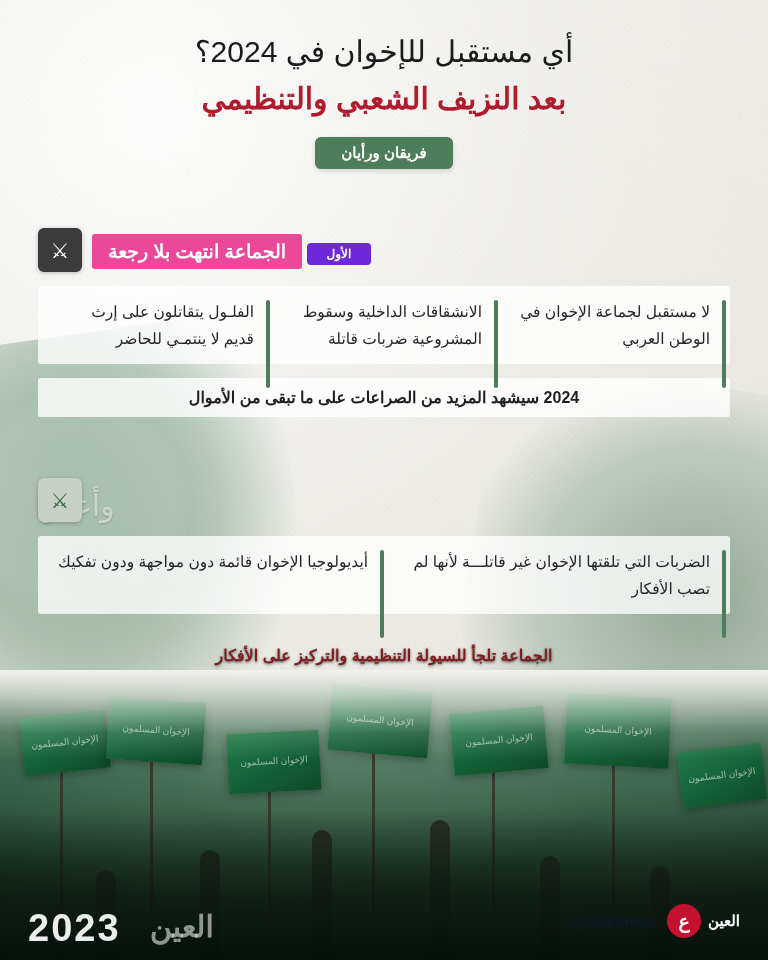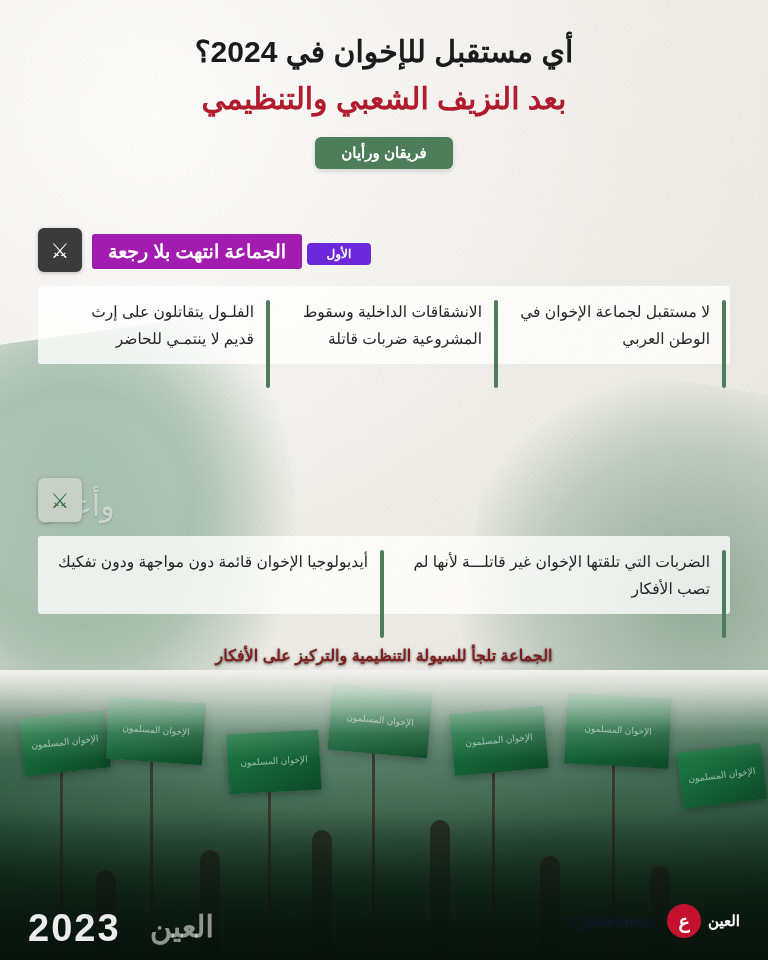--- a/index.html
+++ b/index.html
@@ -101,21 +101,21 @@
   }
   .photo-dark {
     position: absolute; left:0; right:0; bottom:0; height: 150px;
     background: linear-gradient(180deg, rgba(10,25,16,0) 0%, rgba(9,21,14,0.55) 45%, rgba(6,15,10,0.92) 100%);
     z-index: 6;
   }
 
   
   .header { position: absolute; top: 32px; right: 0; left: 0; text-align: center; z-index: 20; }
   .title-1 {
-    font-size: 30px; font-weight: bold; color: #1b1b1b;
+    font-size: 30px; font-weight: normal; color: #1b1b1b;
     letter-spacing: -.2px; line-height: 1.35;
   }
   .title-2 {
     font-size: 30px; font-weight: bold; color: #b01b2e;
     line-height: 1.35; margin-top: 6px;
   }
   .subtitle-pill {
     display: inline-block;
     margin-top: 18px;
     background: #4e7d59;
@@ -143,21 +143,21 @@
   .order-pill {
     display: inline-block;
     background: #6d28d9;
     color: #fff;
     font-size: 12px; font-weight: bold;
     padding: 4px 20px;
     border-radius: 4px;
   }
   .sec-title {
     display: inline-block;
-    background: #a21caf;
+    background: #ec4899;
     color: #fff;
     font-size: 19px; font-weight: bold;
     padding: 6px 16px;
     margin-top: 6px;
     border-radius: 3px;
   }
   .sec-title.green { background: #4e7d59; }
   .logo-box {
     width: 44px; height: 44px;
     border-radius: 6px;
@@ -328,20 +328,21 @@
       </div>
       <div class="card c2">
         <span class="bar"></span>
         <span>الانشقاقات الداخلية وسقوط المشروعية ضربات قاتلة</span>
       </div>
       <div class="card c3">
         <span class="bar"></span>
         <span>الفلـول يتقاتلون على إرث قديم لا ينتمـي للحاضر</span>
       </div>
     </div>
+    <div class="conclusion" id="conclusion-1">2024 سيشهد المزيد من الصراعات على ما تبقى من الأموال</div>
   </div>
 
   <div class="section" id="section-2">
     <div class="sec-head">
       <div class="logo-box green">
         <span class="swords on-green">⚔</span>
       </div>
     </div>
     <div class="cards">
       <div class="card c1">

